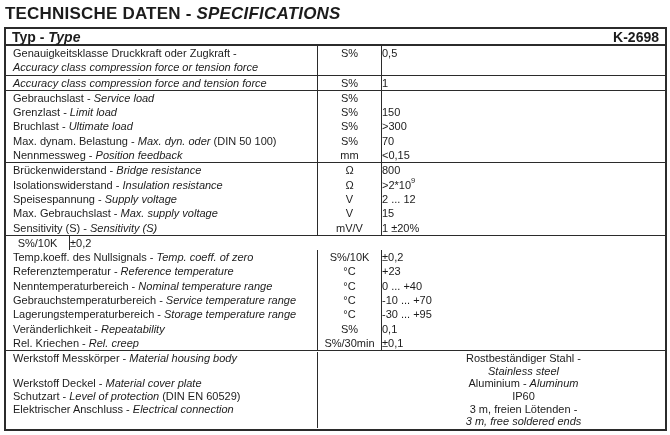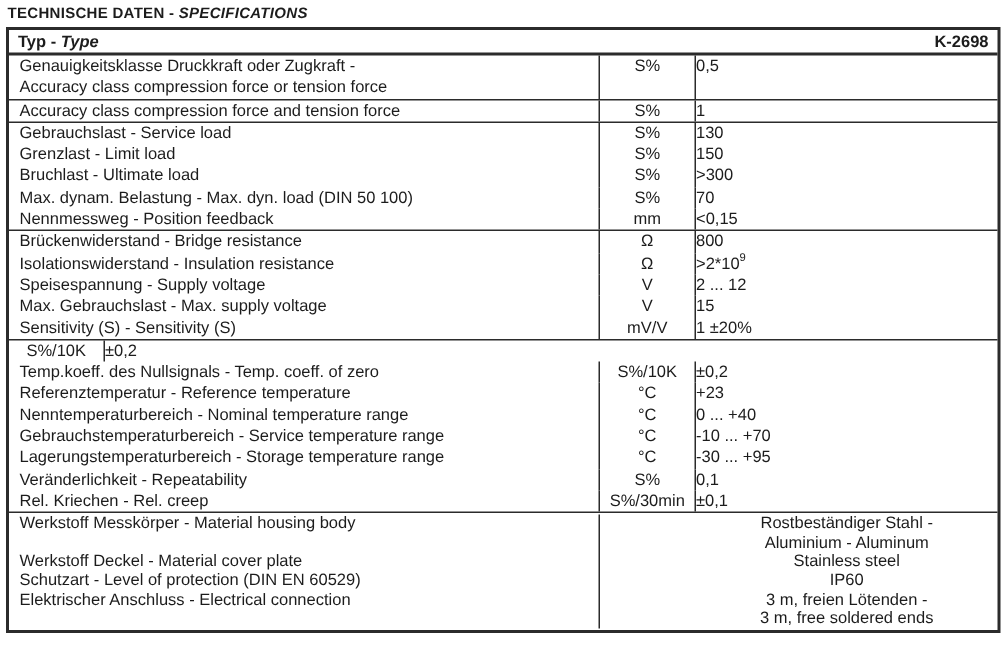--- a/index.html
+++ b/index.html
@@ -5,53 +5,53 @@
   html,body{margin:0;padding:0;background:#ffffff;}
   body{
     width:670px;height:435px;overflow:hidden;
     font-family:"Liberation Sans","DejaVu Sans",sans-serif;
     color:#1c1c1c;
     -webkit-font-smoothing:antialiased;
   }
   .page{padding:3px 0 0 0;}
   .doc-title{
     margin:1px 0 3px 5px;
-    font-size:10px;font-weight:bold;letter-spacing:.2px;
+    font-size:17px;font-weight:bold;letter-spacing:.2px;
     white-space:nowrap;
   }
   .doc-title .it{font-style:italic;}
   .spec-table{
     margin-left:4px;width:663px;
     border:2px solid #2b2b2b;
     box-sizing:border-box;
     background:#fff;
   }
   .thead{
     display:flex;justify-content:space-between;align-items:center;
     height:15px;line-height:14px;
     padding:0 6px;
-    font-size:11px;font-weight:bold;
+    font-size:14px;font-weight:bold;
     border-bottom:2px solid #2b2b2b;
   }
   .thead .it{font-style:italic;}
   .group{border-top:1.5px solid #2b2b2b;}
   .group:first-child{border-top:none;}
   .row{display:flex;align-items:stretch;}
   .cell{box-sizing:border-box;font-size:11px;line-height:14.3px;}
   .lab{
-    width:394px;flex:none;
+    width:312px;flex:none;
     padding:0 4px 0 7px;
     border-right:1.5px solid #2b2b2b;
   }
   .unit{
     width:64px;flex:none;text-align:center;
     border-right:1.5px solid #2b2b2b;
   }
   .val{flex:1;text-align:left;}
-  .i{}
+  .i{font-style:italic;}
   .n{font-style:normal;}
   .sup{font-size:7.5px;vertical-align:top;position:relative;top:-1px;line-height:1;}
   
   .mat .cell{line-height:12.6px;}
   .mat{padding:1px 0 1px 0;}
   .mat .matval{
     flex:1;text-align:center;
     padding-left:64px; 
   }
   .tl{white-space:nowrap;}
@@ -90,23 +90,20 @@
               <div class="tl"><span class="n">1</span></div>
             </div>
           </div>
         </div>
         <div class="group">
           <div class="row">
             <div class="cell lab">
               <div class="tl"><span class="n">Gebrauchslast - </span><span class="i">Service load</span></div>
             </div>
             <div class="cell unit">S%</div>
-            <div class="cell val">
-              <div class="tl"><span class="n">130</span></div>
-            </div>
           </div>
           <div class="row">
             <div class="cell lab">
               <div class="tl"><span class="n">Grenzlast - </span><span class="i">Limit load</span></div>
             </div>
             <div class="cell unit">S%</div>
             <div class="cell val">
               <div class="tl"><span class="n">150</span></div>
             </div>
           </div>
@@ -114,21 +111,21 @@
             <div class="cell lab">
               <div class="tl"><span class="n">Bruchlast - </span><span class="i">Ultimate load</span></div>
             </div>
             <div class="cell unit">S%</div>
             <div class="cell val">
               <div class="tl"><span class="n">&gt;300</span></div>
             </div>
           </div>
           <div class="row">
             <div class="cell lab">
-              <div class="tl"><span class="n">Max. dynam. Belastung - </span><span class="i">Max. dyn. load</span><span class="n"> (DIN 50 100)</span></div>
+              <div class="tl"><span class="n">Max. dynam. Belastung - </span><span class="i">Max. dyn. oder</span><span class="n"> (DIN 50 100)</span></div>
             </div>
             <div class="cell unit">S%</div>
             <div class="cell val">
               <div class="tl"><span class="n">70</span></div>
             </div>
           </div>
           <div class="row">
             <div class="cell lab">
               <div class="tl"><span class="n">Nennmessweg - </span><span class="i">Position feedback</span></div>
             </div>
@@ -260,22 +257,22 @@
           <div class="row">
             <div class="cell lab">
               <div class="tl"><span class="n">Werkstoff Messkörper - </span><span class="i">Material housing body</span></div>
               <div class="tl">&nbsp;</div>
               <div class="tl"><span class="n">Werkstoff Deckel - </span><span class="i">Material cover plate</span></div>
               <div class="tl"><span class="n">Schutzart - </span><span class="i">Level of protection</span><span class="n"> (DIN EN 60529)</span></div>
               <div class="tl"><span class="n">Elektrischer Anschluss - </span><span class="i">Electrical connection</span></div>
             </div>
             <div class="cell matval">
               <div class="tl"><span class="n">Rostbeständiger Stahl -</span></div>
+              <div class="tl"><span class="i">Stainless steel</span></div>
               <div class="tl"><span class="n">Aluminium - </span><span class="i">Aluminum</span></div>
-              <div class="tl"><span class="i">Stainless steel</span></div>
               <div class="tl"><span class="n">IP60</span></div>
               <div class="tl"><span class="n">3 m, freien Lötenden -</span></div>
               <div class="tl"><span class="i">3 m, free soldered ends</span></div>
             </div>
           </div>
         </div>
       </div>
   </div>
 </div>
 

